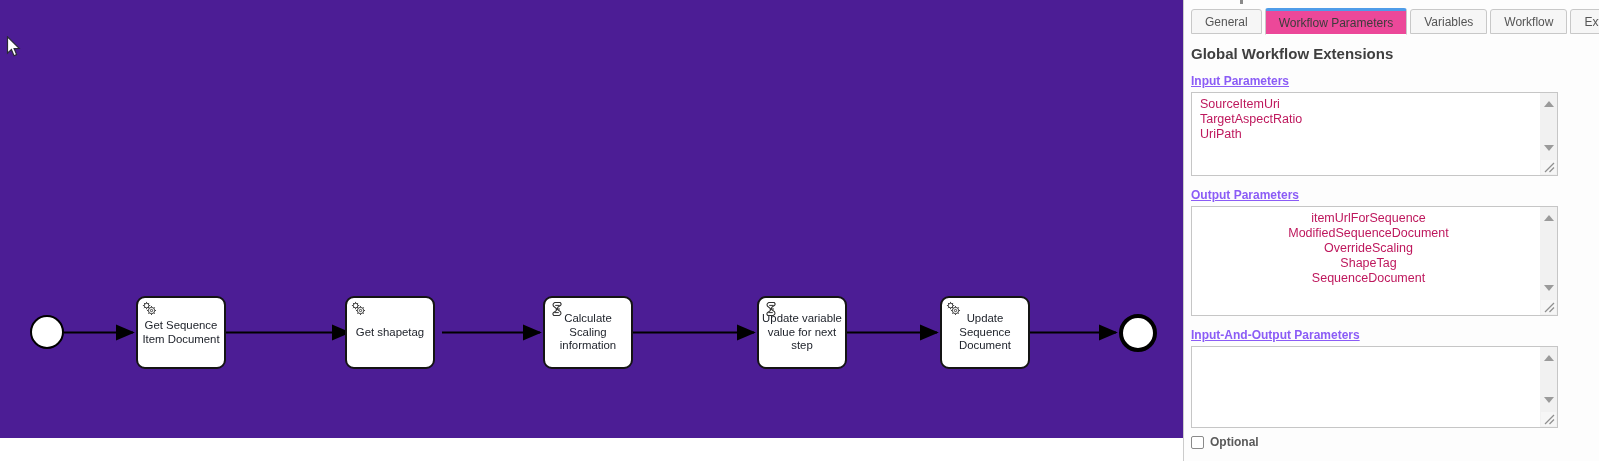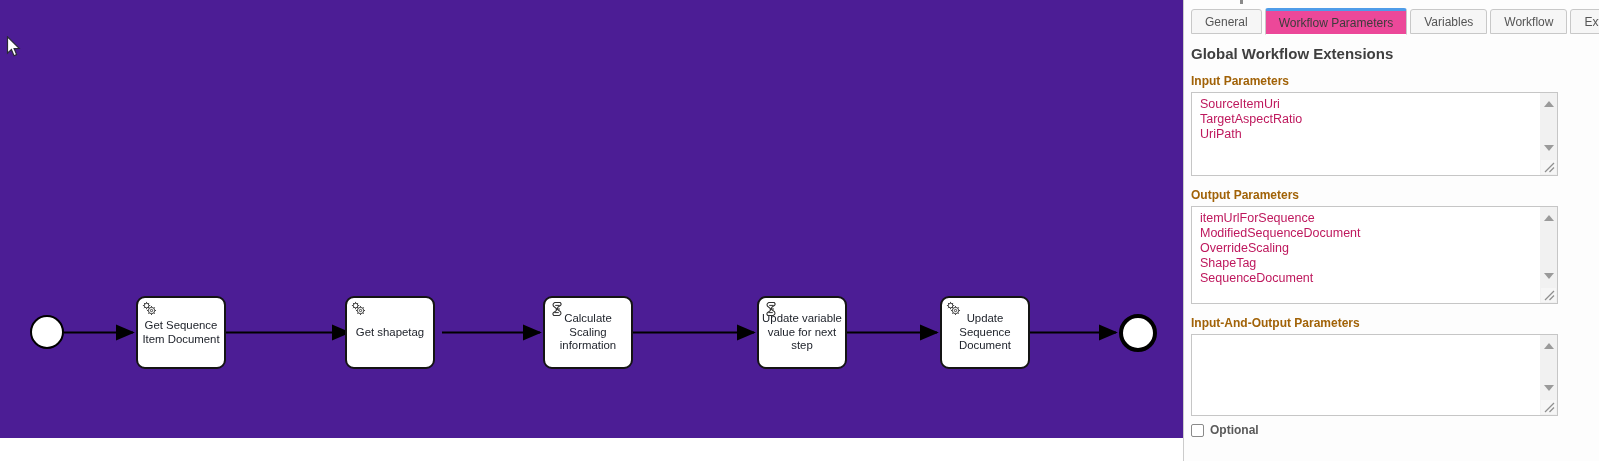--- a/index.html
+++ b/index.html
@@ -33,25 +33,25 @@
 
   .tabs{display:flex;align-items:center;margin-top:8px;gap:3px;}
   .tab{box-sizing:border-box;height:25px;padding:0 13px;display:flex;align-items:center;
        background:#f6f6f6;border:1px solid #c8c8c8;border-radius:3px 3px 0 0;
        font-size:12px;color:#555;cursor:pointer;white-space:nowrap;}
   .tab.active{height:27px;background:#ec4899;border-top:3px solid #4e9ce8;
               border-bottom:1px solid #fff;color:#3c3c3c;}
 
   .heading{font-size:15px;font-weight:bold;color:#3f3f3f;margin:10px 0 12px 0;}
 
-  .sec-label{font-size:12px;font-weight:bold;color:#a16207;margin:0 0 4px 0;}
+  .sec-label{font-size:12px;font-weight:bold;color:#8b5cf6;margin:0 0 4px 0;text-decoration:underline;}
   .ta-box{position:relative;width:367px;background:#fff;border:1px solid #c6c6c6;
           box-sizing:border-box;overflow:hidden;}
   .ta-box.h1{height:84px;margin-bottom:12px;}
-  .ta-box.h2{height:98px;margin-bottom:12px;}
+  .ta-box.h2{height:110px;margin-bottom:12px;text-align:center;}
   .ta-box.h3{height:82px;margin-bottom:7px;}
   .param-lines{position:absolute;left:0;top:4px;right:20px;padding-left:8px;
                font-size:12.5px;line-height:15px;color:#be185d;white-space:nowrap;overflow:hidden;}
 
   
   .sb{position:absolute;top:0;right:0;bottom:0;width:17px;background:#f1f1f1;}
   .sb-up,.sb-down{position:absolute;left:4px;width:0;height:0;border-left:5px solid transparent;
                   border-right:5px solid transparent;}
   .sb-up{top:8px;border-bottom:6px solid #9a9a9a;}
   .sb-down{bottom:24px;border-top:6px solid #9a9a9a;}

